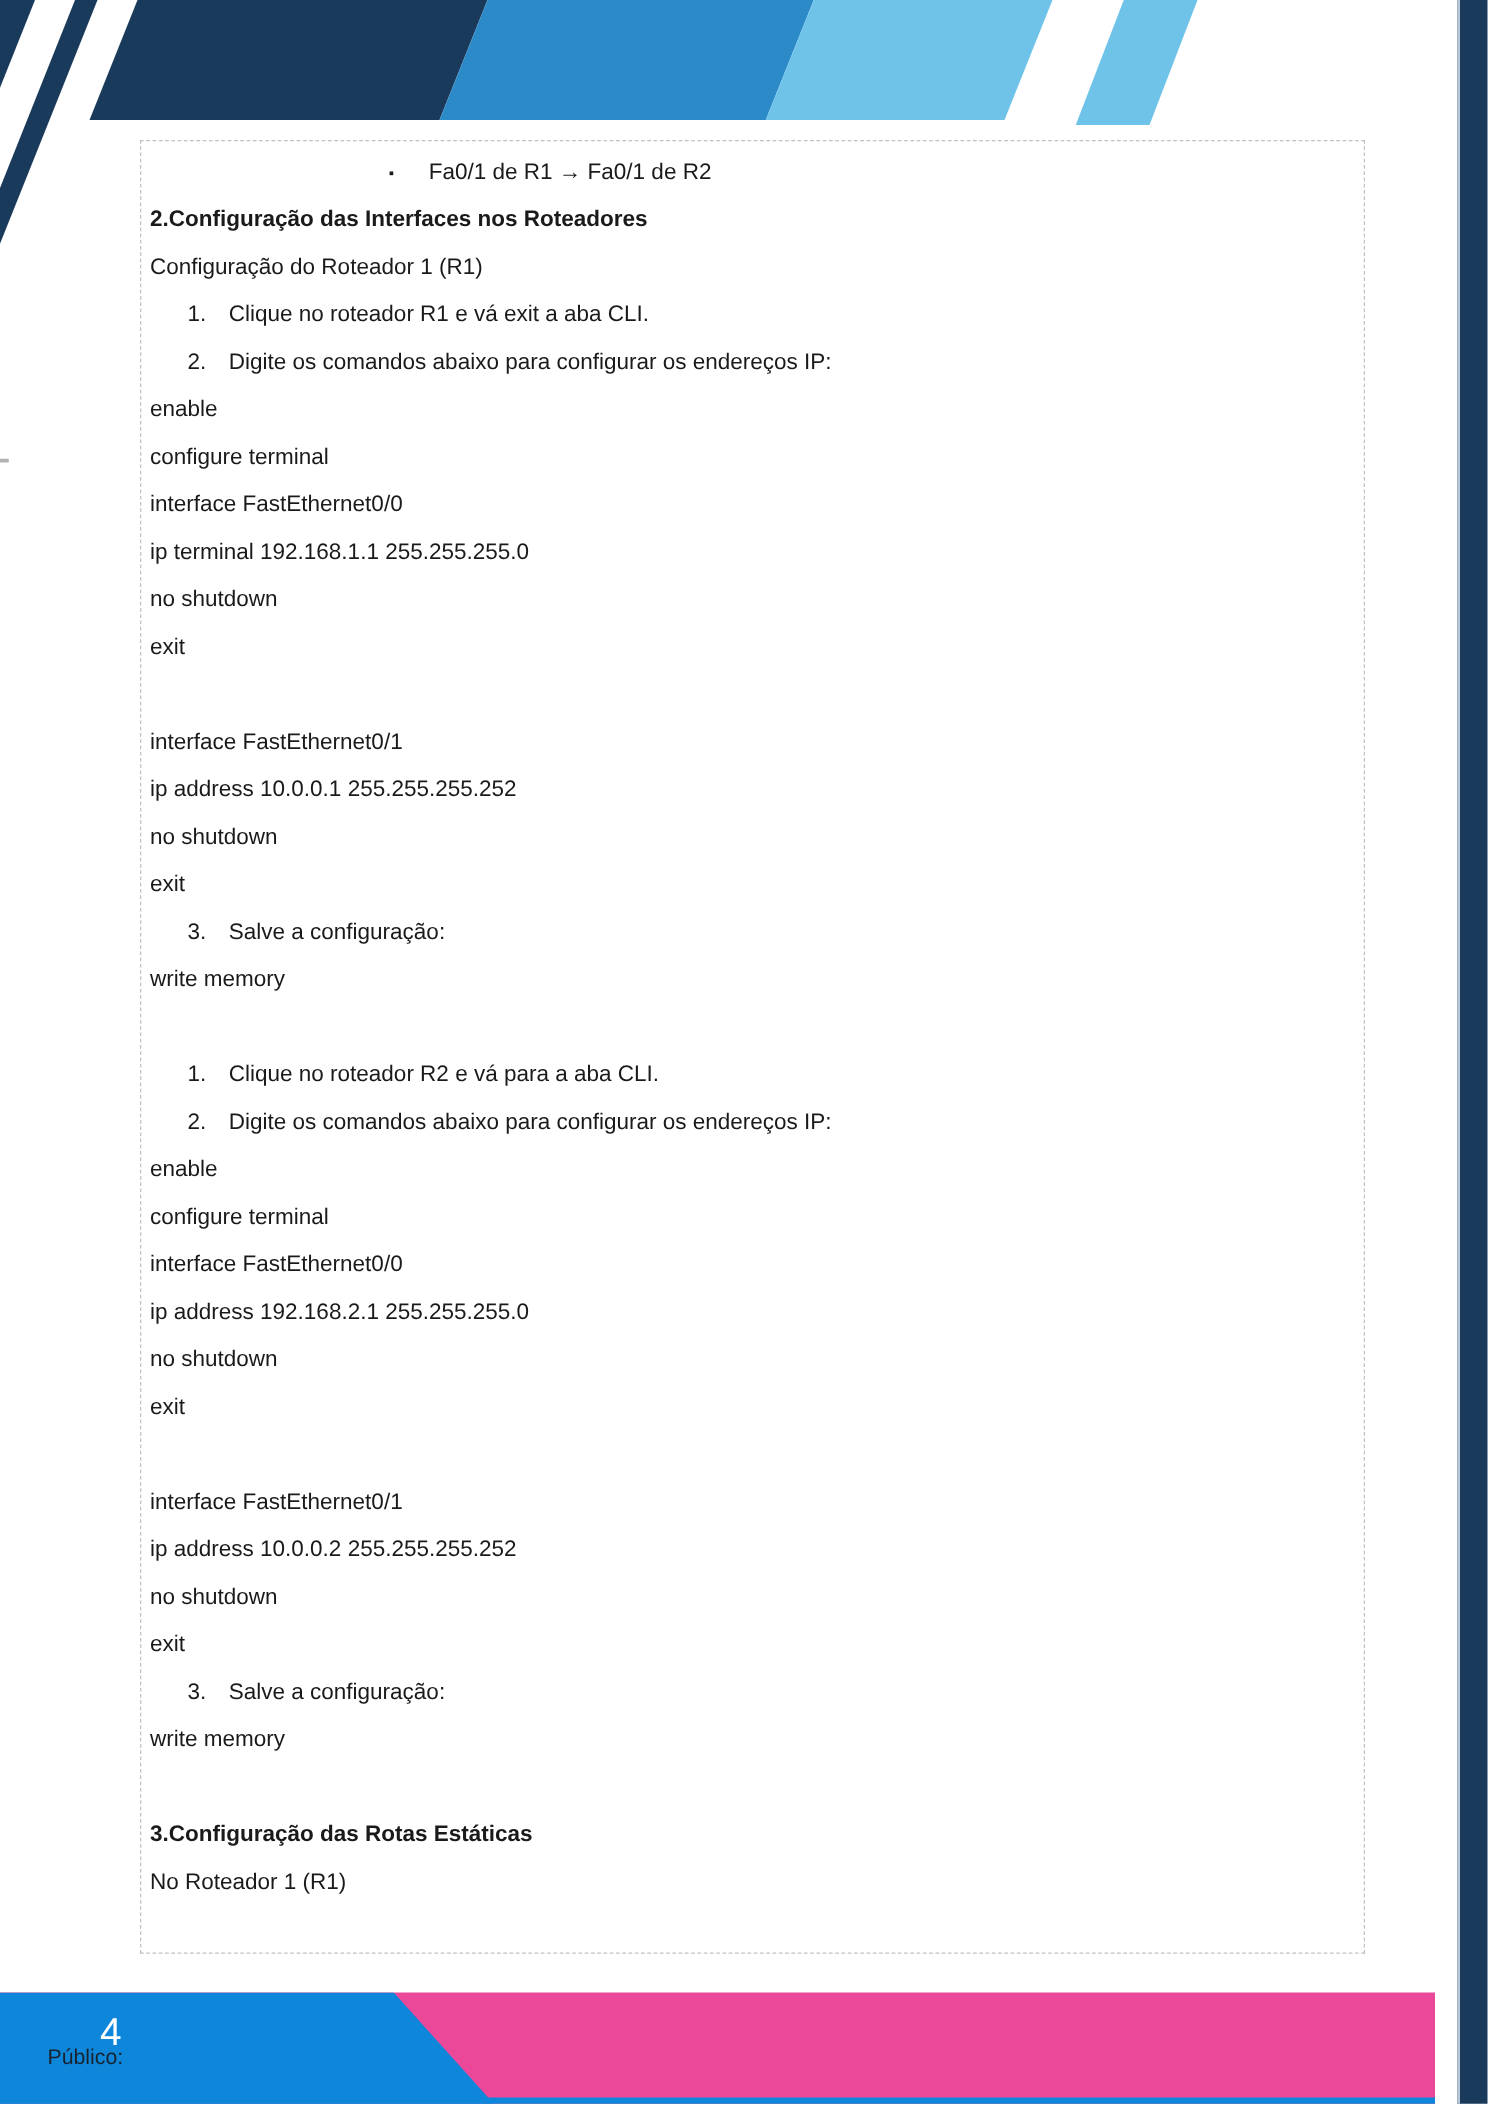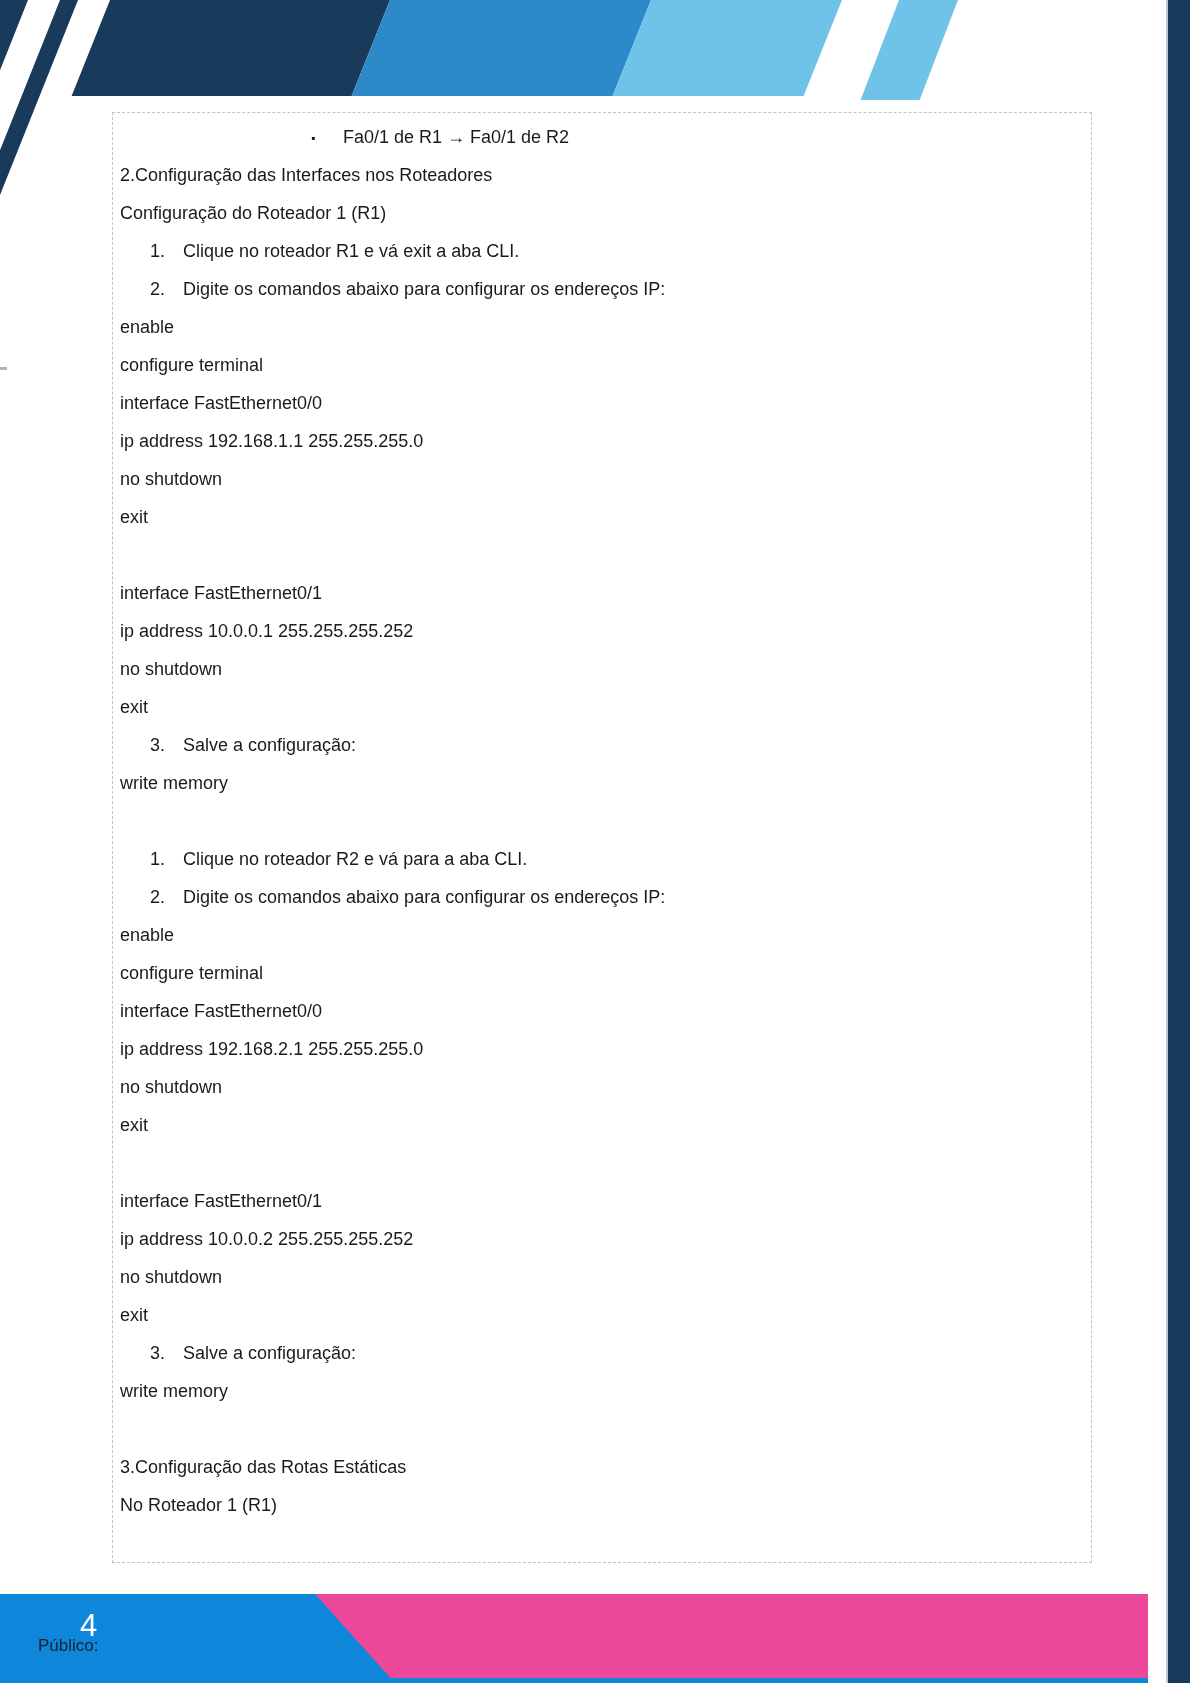--- a/index.html
+++ b/index.html
@@ -10,21 +10,21 @@
   .header-art{position:absolute;left:0;top:0;width:1000px;height:240px;pointer-events:none;}
   
   .right-bar{position:absolute;top:0;left:1166px;width:22px;height:1683px;
              border-left:2px solid #b9c8d7;}
   
   .left-tick{position:absolute;left:0;top:367px;width:7px;height:3px;background:#b3b3b3;}
   
   .content-box{position:absolute;left:112px;top:112px;width:963px;height:1444px;
                border:1px dashed #c2c2c2;padding:5px 8px 0 7px;box-sizing:content-box;}
   .line{height:38px;line-height:38px;font-size:18px;color:#1a1a1a;white-space:pre;overflow:visible;}
-  .line.h{font-weight:normal;}
+  .line.h{font-weight:bold;}
   .line.bullet{padding-left:191px;}
   .blt{display:inline-block;width:32px;font-size:12px;vertical-align:1px;}
   .line.num{padding-left:30px;}
   .num-n{display:inline-block;width:33px;}
   
   .footer{position:absolute;left:0;top:1594px;width:1148px;height:89px;}
   .footer svg{position:absolute;left:0;top:0;}
   .footer-strip{position:absolute;left:0;bottom:0;width:100%;height:5px;}
   .footer-label{position:absolute;left:38px;top:42px;font-size:17px;color:#19232e;z-index:2;}
   .page-num{position:absolute;left:80px;top:14px;font-size:31px;color:#ffffff;z-index:3;}
@@ -50,21 +50,21 @@
   <div class="content-box">
     <div>
         <div class="line bullet"><span class="blt">▪</span><span>Fa0/1 de R1 → Fa0/1 de R2</span></div>
         <div class="line h">2.Configuração das Interfaces nos Roteadores</div>
         <div class="line p">Configuração do Roteador 1 (R1)</div>
         <div class="line num"><span class="num-n">1.</span><span>Clique no roteador R1 e vá exit a aba CLI.</span></div>
         <div class="line num"><span class="num-n">2.</span><span>Digite os comandos abaixo para configurar os endereços IP:</span></div>
         <div class="line p">enable</div>
         <div class="line p">configure terminal</div>
         <div class="line p">interface FastEthernet0/0</div>
-        <div class="line p">ip address 192.168.1.1 255.255.255.0</div>
+        <div class="line p">ip terminal 192.168.1.1 255.255.255.0</div>
         <div class="line p">no shutdown</div>
         <div class="line p">exit</div>
         <div class="line blank"></div>
         <div class="line p">interface FastEthernet0/1</div>
         <div class="line p">ip address 10.0.0.1 255.255.255.252</div>
         <div class="line p">no shutdown</div>
         <div class="line p">exit</div>
         <div class="line num"><span class="num-n">3.</span><span>Salve a configuração:</span></div>
         <div class="line p">write memory</div>
         <div class="line blank"></div>

